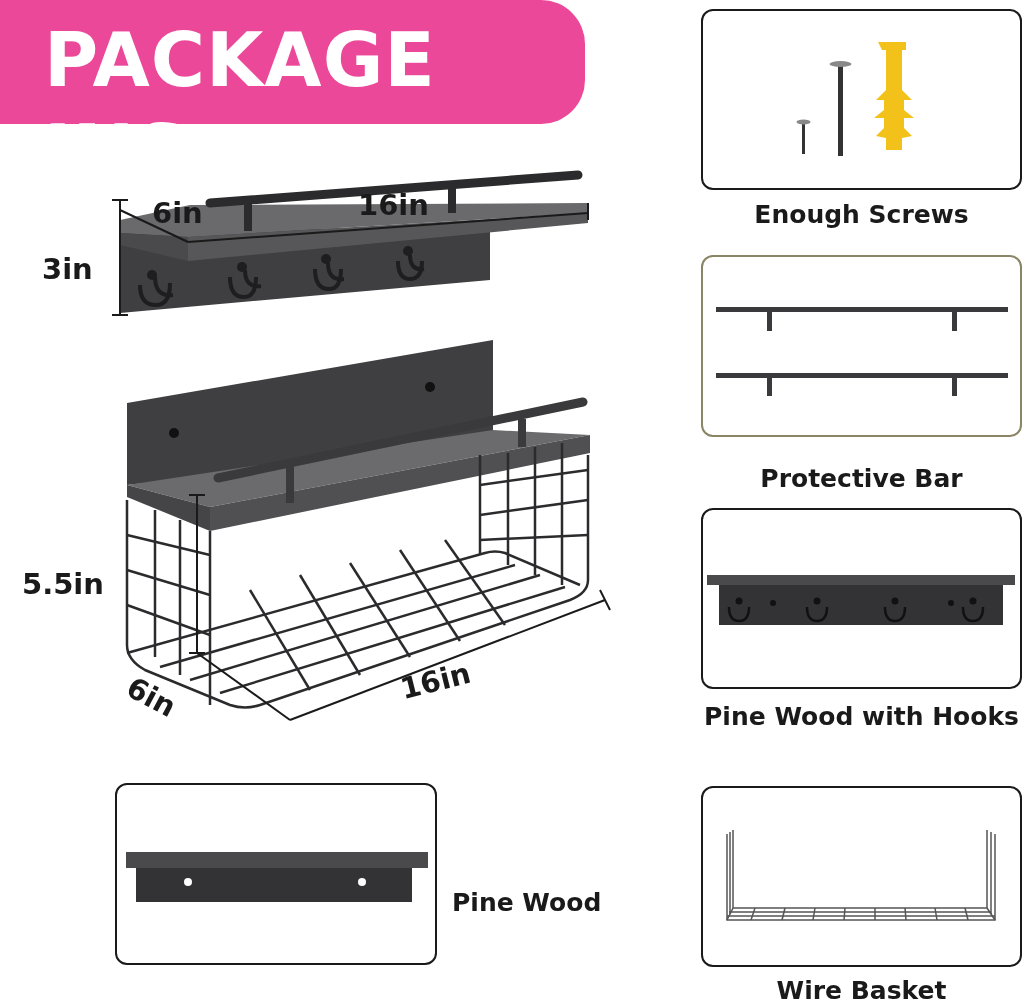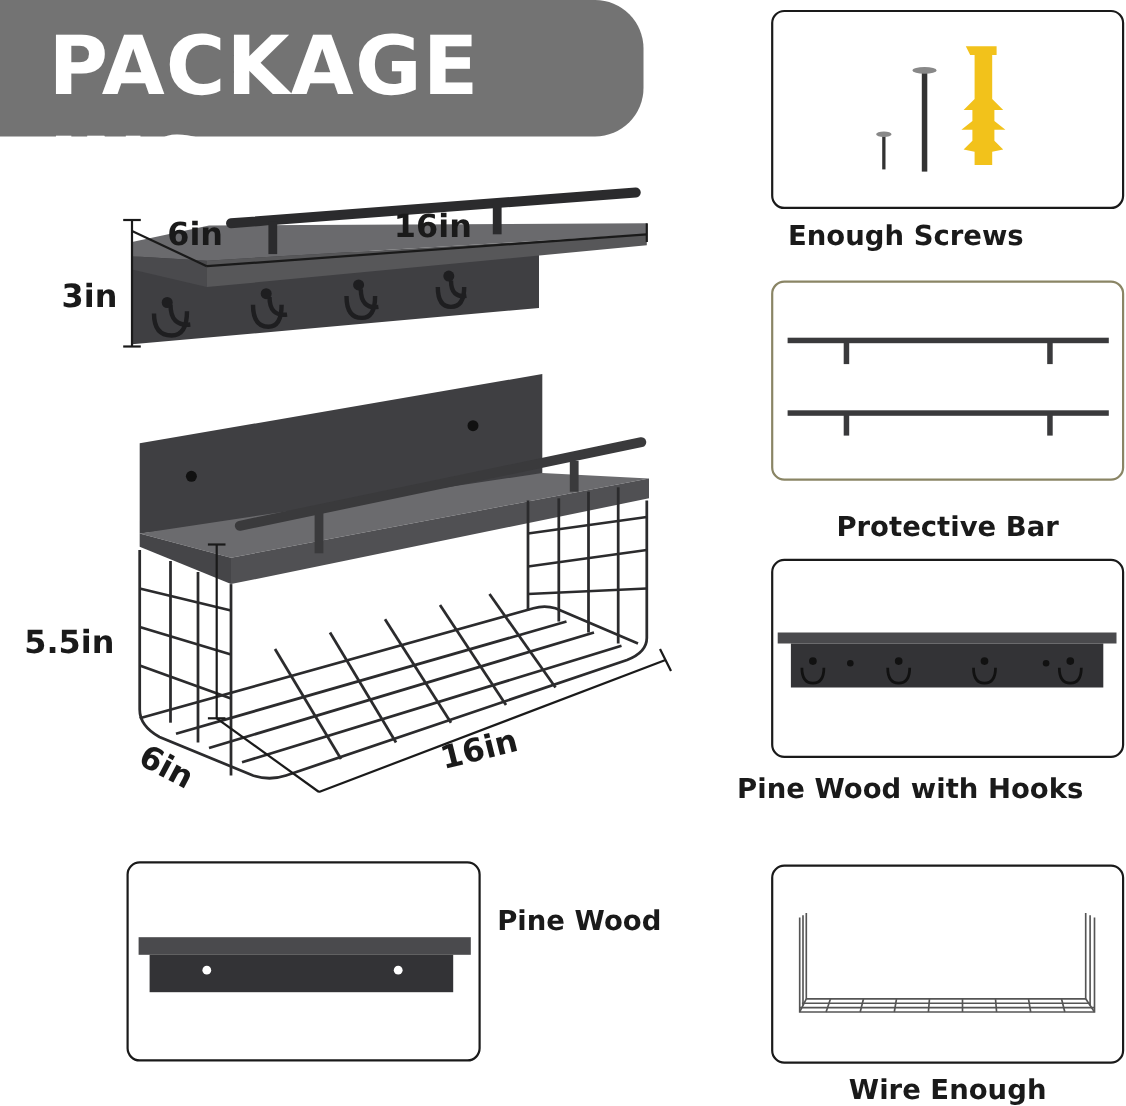--- a/index.html
+++ b/index.html
@@ -1,17 +1,17 @@
 <!DOCTYPE html>
 <html><head>
 <meta charset="utf-8">
 <style>
   html, body { margin:0; padding:0; background:#ffffff; }
   body { width:1024px; height:1005px; position:relative; overflow:hidden; font-family:"DejaVu Sans", sans-serif; color:#1a1a1a; }
-  .banner { position:absolute; left:0; top:0; width:585px; height:124px; background:#737373; border-radius:0 44px 44px 0; }
+  .banner { position:absolute; left:0; top:0; width:585px; height:124px; background:#ec4899; border-radius:0 44px 44px 0; }
   .banner-title { position:absolute; left:44px; top:14px; font-family:"DejaVu Sans", sans-serif; font-weight:bold; font-size:74px; letter-spacing:1px; color:#ffffff; line-height:92px; }
   .dim { position:absolute; font-family:"DejaVu Sans", sans-serif; font-weight:bold; font-size:29px; color:#1a1a1a; white-space:nowrap; }
   .box { position:absolute; border:2px solid #1a1a1a; border-radius:12px; background:#ffffff; box-sizing:border-box; }
   .box.olive { border-color:#8a8565; }
   .caption { position:absolute; font-family:"DejaVu Sans", sans-serif; font-weight:bold; font-size:25px; color:#1a1a1a; text-align:center; white-space:nowrap; }
   svg { position:absolute; overflow:visible; }
 </style>
 </head>
 <body>
 
@@ -53,21 +53,21 @@
       <line x1="20" y1="35" x2="20" y2="150"></line>
       <line x1="12" y1="35" x2="28" y2="35"></line>
         <line x1="12" y1="150" x2="28" y2="150"></line>
       <line x1="20" y1="45" x2="88" y2="77"></line>
       <line x1="88" y1="77" x2="488" y2="48"></line>
       <line x1="488" y1="38" x2="488" y2="55"></line>
     </g>
   </svg>
   <div class="dim" style="left:152px;top:196px">6in</div>
   <div class="dim" style="left:358px;top:188px">16in</div>
-  <div class="dim" style="left:56px;top:252px">3in</div>
+  <div class="dim" style="left:42px;top:252px">3in</div>
 </div>
 
 <div>
   <svg style="left:100px;top:335px" width="520" height="390" viewBox="0 0 520 390">
 
     <polygon points="27,68 393,5 393,110 27,150" fill="#3f3f42"></polygon>
     <circle cx="74" cy="98" r="5" fill="#111"></circle>
       <circle cx="330" cy="52" r="5" fill="#111"></circle>
 
     <polygon points="27,150 393,95 490,100 110,172" fill="#6b6b6e"></polygon>
@@ -119,33 +119,33 @@
 </div>
 
 <div>
   <div class="box" style="left:115px;top:783px;width:322px;height:182px"></div>
   <svg style="left:126px;top:852px" width="304" height="54" viewBox="0 0 304 54">
     <rect x="0" y="0" width="302" height="16" fill="#4a4a4d"></rect>
     <rect x="10" y="16" width="276" height="34" fill="#333336"></rect>
     <circle cx="62" cy="30" r="4" fill="#ffffff"></circle>
       <circle cx="236" cy="30" r="4" fill="#ffffff"></circle>
   </svg>
-  <div class="caption" style="left:452px;top:822px">Pine Wood</div>
+  <div class="caption" style="left:452px;top:888px">Pine Wood</div>
 </div>
 
 <div>
   <div class="box" style="left:701px;top:9px;width:321px;height:181px"></div>
   <svg style="left:790px;top:38px" width="140" height="122" viewBox="0 0 140 122">
     <rect x="12" y="86" width="3" height="30" fill="#333"></rect>
       <ellipse cx="13.5" cy="84" rx="7" ry="2.5" fill="#888"></ellipse>
     <rect x="48" y="28" width="5" height="90" fill="#333"></rect>
       <ellipse cx="50.5" cy="26" rx="11" ry="3" fill="#888"></ellipse>
     <path d="M88,4 h28 v8 h-4 v40 l10,10 -8,0 v10 l10,8 -10,0 v10 l8,8 -10,2 v12 h-16 v-12 l-10,-2 8,-8 v-10 h-10 l10,-8 v-10 h-8 l10,-10 v-40 h-4 z" fill="#f2c21b"></path>
   </svg>
-  <div class="caption" style="left:663px;top:200px;width:321px">Enough  Screws</div>
+  <div class="caption" style="left:701px;top:200px;width:321px">Enough  Screws</div>
 </div>
 
 <div>
   <div class="box olive" style="left:701px;top:255px;width:321px;height:182px"></div>
   <svg style="left:716px;top:305px" width="294" height="86" viewBox="0 0 294 86">
     <rect x="0" y="2" width="292" height="5" fill="#3a3a3c"></rect>
     <rect x="51" y="5" width="5" height="21" fill="#3a3a3c"></rect>
       <rect x="236" y="5" width="5" height="21" fill="#3a3a3c"></rect>
     <rect x="0" y="68" width="292" height="5" fill="#3a3a3c"></rect>
     <rect x="51" y="71" width="5" height="20" fill="#3a3a3c"></rect>
@@ -167,21 +167,21 @@
     </g>
     <g fill="#111">
         <circle cx="32" cy="26" r="3.5"></circle>
         <circle cx="110" cy="26" r="3.5"></circle>
         <circle cx="188" cy="26" r="3.5"></circle>
         <circle cx="266" cy="26" r="3.5"></circle>
         <circle cx="66" cy="28" r="3"></circle>
         <circle cx="244" cy="28" r="3"></circle>
       </g>
   </svg>
-  <div class="caption" style="left:667px;top:702px;width:321px">Pine Wood with Hooks</div>
+  <div class="caption" style="left:701px;top:702px;width:321px">Pine Wood with Hooks</div>
 </div>
 
 <div>
   <div class="box" style="left:701px;top:786px;width:321px;height:181px"></div>
   <svg style="left:725px;top:812px" width="275" height="120" viewBox="0 0 275 120">
     <g fill="none" stroke="#555" stroke-width="1.5">
       <path d="M2,22 L2,108 L270,108 L270,22"></path>
       <path d="M8,18 L8,96 L262,96 L262,18"></path>
       <path d="M2,108 L8,96"></path>
         <path d="M270,108 L262,96"></path>
@@ -192,14 +192,14 @@
         <line x1="90" y1="96" x2="88" y2="108"></line>
         <line x1="120" y1="96" x2="119" y2="108"></line>
         <line x1="150" y1="96" x2="150" y2="108"></line>
         <line x1="180" y1="96" x2="181" y2="108"></line>
         <line x1="210" y1="96" x2="212" y2="108"></line>
         <line x1="240" y1="96" x2="243" y2="108"></line>
       <line x1="5" y1="20" x2="5" y2="102"></line>
         <line x1="266" y1="20" x2="266" y2="102"></line>
     </g>
   </svg>
-  <div class="caption" style="left:701px;top:976px;width:321px">Wire Enough</div>
+  <div class="caption" style="left:701px;top:976px;width:321px">Wire Basket</div>
 </div>
 
 </body></html>

